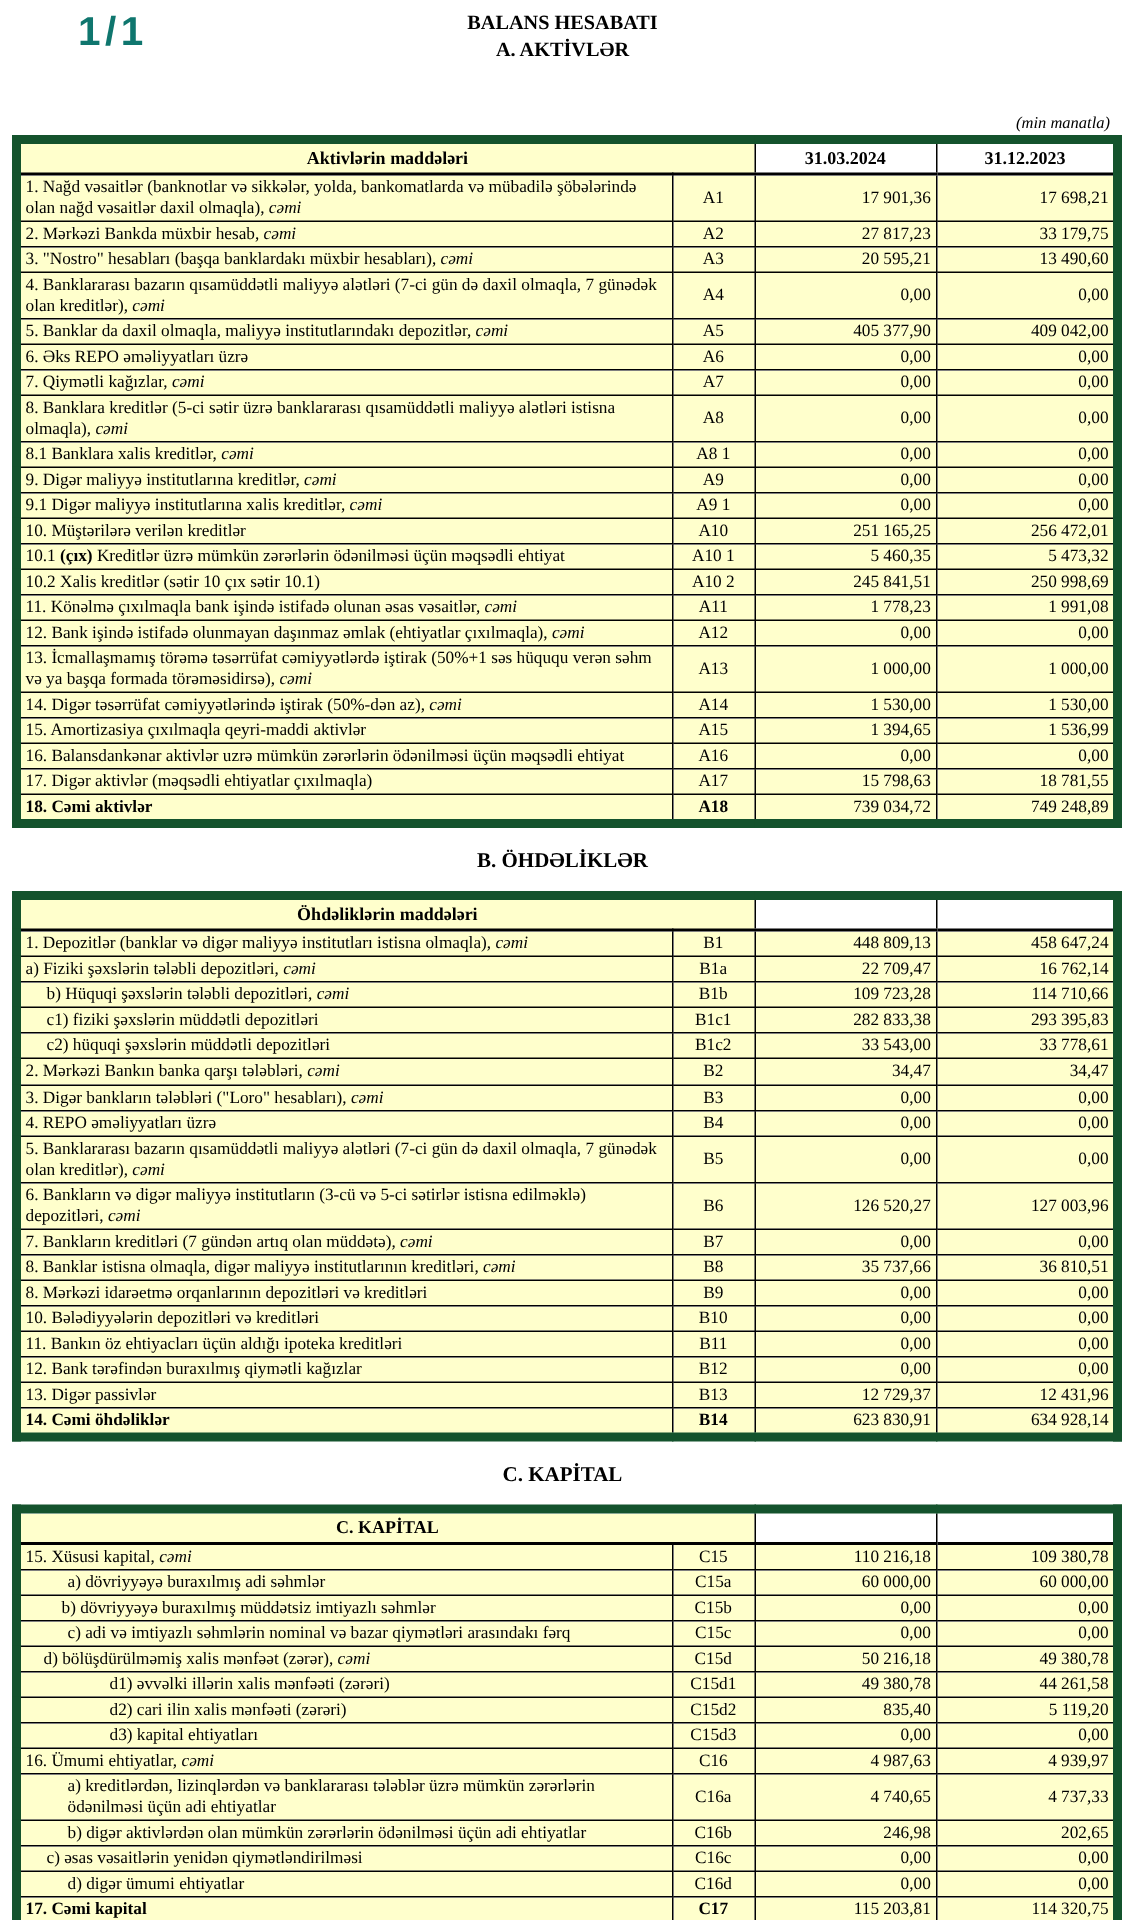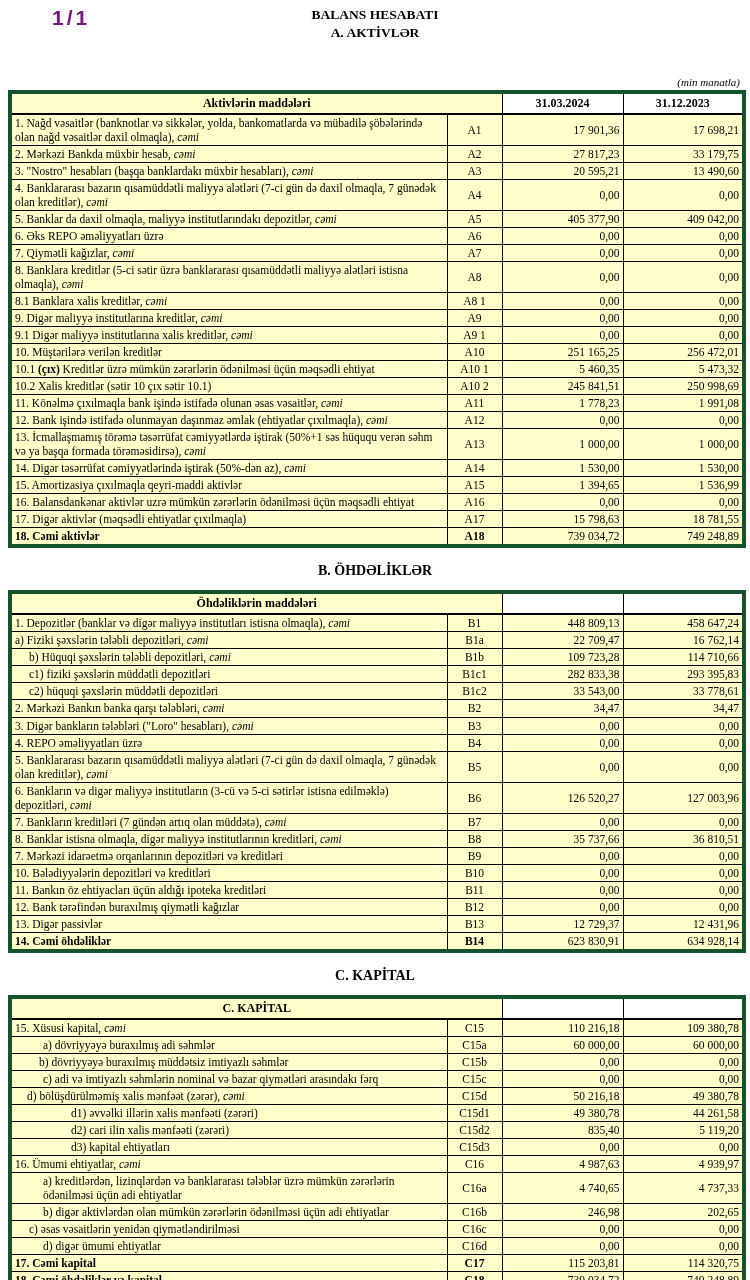--- a/index.html
+++ b/index.html
@@ -6,27 +6,27 @@
   body{
     width:750px;
     background:#ffffff;
     color:#000;
     font-family:"Liberation Serif", serif;
   }
   .top{position:relative;padding-top:6px;height:48px;}
   .page-indicator{
     position:absolute;left:52px;top:6px;
     font-family:"Liberation Sans", sans-serif;
-    font-weight:bold;font-size:21px;color:#701a75;letter-spacing:3px;
+    font-weight:bold;font-size:27px;color:#0f766e;letter-spacing:3px;
   }
   .title{text-align:center;font-weight:bold;font-size:13.5px;line-height:1.3;}
   .unit-note{text-align:right;font-style:italic;font-size:11px;margin:22px 10px 2px 0;}
   table{
     border-collapse:collapse;table-layout:fixed;width:734px;margin:0 8px;
-    border:4px solid #14532d;
+    border:6px solid #14532d;
   }
   col.c-label{width:437px;}
   col.c-code{width:55px;}
   col.c-val{width:121px;}
   th,td{border:1px solid #000;overflow:hidden;}
   th{
     background:#ffffff;font-size:12px;font-weight:bold;
     padding:2px 3px;border-bottom:2px solid #000;text-align:center;
   }
   th.hl{background:#ffffcc;}
@@ -286,21 +286,21 @@
           <td class="val">0,00</td>
           <td class="val">0,00</td>
         </tr>
         <tr>
           <td class="lbl">8. Banklar istisna olmaqla, digər maliyyə institutlarının kreditləri, <i>cəmi</i></td>
           <td class="code">B8</td>
           <td class="val">35 737,66</td>
           <td class="val">36 810,51</td>
         </tr>
         <tr>
-          <td class="lbl">7. Mərkəzi idarəetmə orqanlarının depozitləri və kreditləri</td>
+          <td class="lbl">8. Mərkəzi idarəetmə orqanlarının depozitləri və kreditləri</td>
           <td class="code">B9</td>
           <td class="val">0,00</td>
           <td class="val">0,00</td>
         </tr>
         <tr>
           <td class="lbl">10. Bələdiyyələrin depozitləri və kreditləri</td>
           <td class="code">B10</td>
           <td class="val">0,00</td>
           <td class="val">0,00</td>
         </tr>

